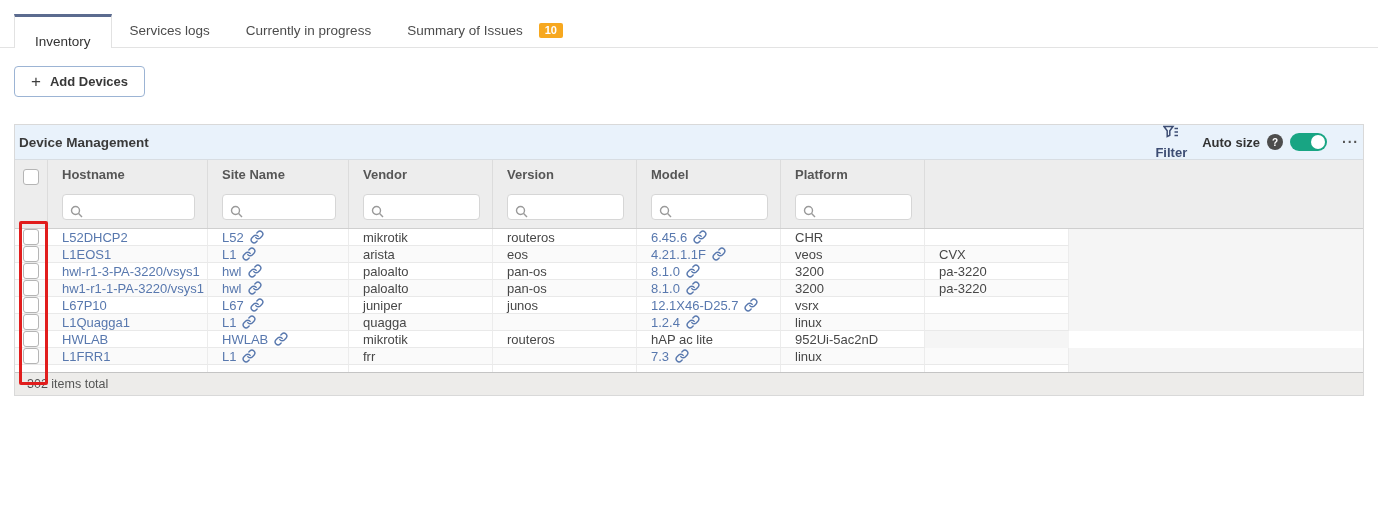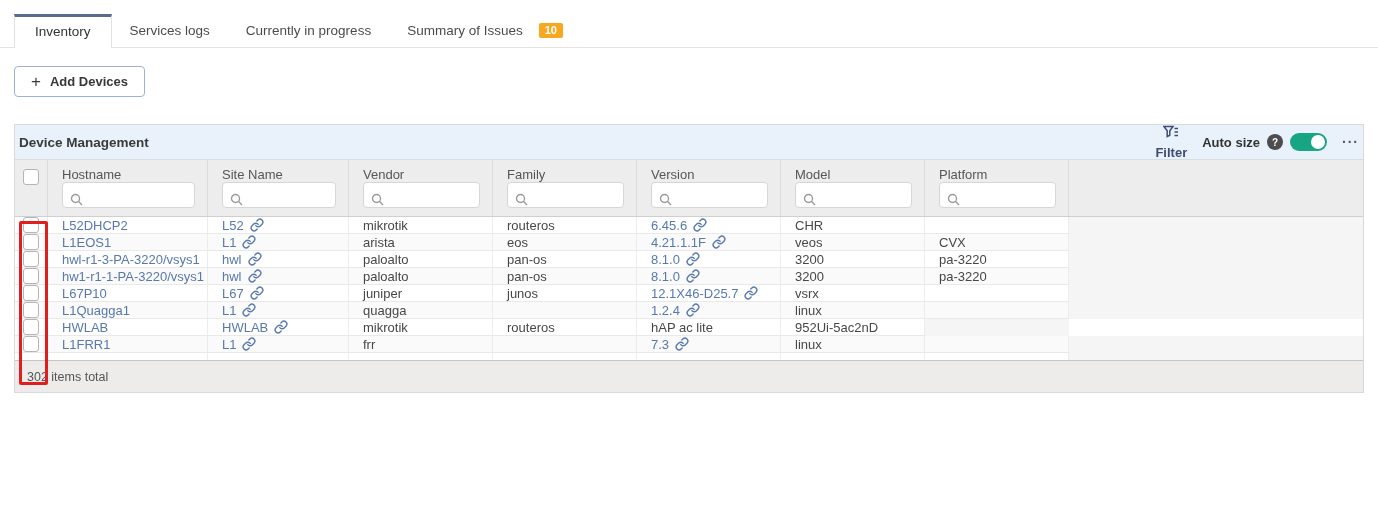--- a/index.html
+++ b/index.html
@@ -12,21 +12,21 @@
     --cols:33px 160px 141px 144px 144px 144px 144px 144px 1fr;
   }
 
   
   .tabbar { padding-top:14px; position:relative; }
   .tabbar::after { content:""; position:absolute; left:0; right:0; bottom:0; height:1px; background:#e3e3e3; }
   .tabs { display:flex; margin-left:14px; align-items:flex-end; }
   .tab { padding:0 18px; height:34px; line-height:33px; color:#4c4c4c; cursor:pointer; font-size:13.5px; white-space:nowrap; }
   .tab.active {
     border:1px solid #e2e2e2; border-top:3px solid #5b6b8f; border-bottom:none;
-    background:#fff; position:relative; z-index:2; line-height:29px; padding:0 20px;
+    background:#fff; position:relative; z-index:2; line-height:29px; padding:10px 20px;
     color:#333;
   }
   .badge {
     display:inline-block; background:var(--orange); color:#fff; font-size:11px; font-weight:bold;
     border-radius:2px; padding:2px 6px; margin-left:16px; vertical-align:1px; line-height:11px;
   }
 
   
   .btn-add {
     margin:18px 0 0 14px; display:inline-flex; align-items:center; gap:9px;
@@ -54,21 +54,21 @@
   .toggle .knob { position:absolute; right:2px; top:2px; width:14px; height:14px; border-radius:50%; background:#fff; }
   .more-dots { color:#555; font-weight:bold; letter-spacing:1px; font-size:14px; cursor:pointer; }
 
   
   .table-wrap { position:relative; }
   .grid-row { display:grid; grid-template-columns:var(--cols); }
   .thead { background:#ededed; border-bottom:1px solid #cfcfcf; }
   .th { padding:7px 12px 8px 14px; border-right:1px solid #dcdcdc; }
   .th.cb-col { padding:9px 0 0 8px; border-right:1px solid #dcdcdc; }
   .th.filler { border-right:none; }
-  .th-label { display:block; font-weight:normal; color:#565656; font-size:13px; margin-bottom:0; }
+  .th-label { display:block; font-weight:bold; color:#565656; font-size:13px; margin-bottom:12px; }
   .search-box { position:relative; }
   .search-box svg { position:absolute; left:8px; top:6px; }
   .search-input {
     width:100%; height:26px; border:1px solid #d6d6d6; border-radius:4px; background:#fff;
     padding:0 6px 0 26px; font-size:12px; outline:none; font-family:inherit;
   }
   .tr { height:17px; background:#fff; }
   .tr.alt { background:#fafafa; }
   .td {
     border-right:1px solid #ececec; border-bottom:1px solid #e9e9e9;
@@ -79,21 +79,21 @@
   .td.filler { background:#f5f5f5; border-right:none; border-bottom:none; }
   .link { color:var(--link); cursor:pointer; display:inline-flex; align-items:center; gap:6px; text-decoration:none; }
   .link svg { flex:0 0 auto; }
   .cb {
     width:16px; height:16px; background:#fff; border:1px solid #b5b5b5; border-radius:3px;
     display:inline-block; cursor:pointer;
   }
   .partial { height:7px; overflow:hidden; }
   .partial .td { border-bottom:none; height:7px; }
   .tfoot {
-    height:32px; background:#edecea; border-top:1px solid #c4c4c4;
+    height:23px; background:#edecea; border-top:1px solid #c4c4c4;
     display:flex; align-items:center; padding:0 12px; color:#555; font-size:12.5px;
   }
   .red-box {
     position:absolute; left:4px; width:29px; border:3px solid var(--red);
     border-radius:2px; pointer-events:none; z-index:5;
   }
 </style>
 </head>
 <body style="--link: #5878ae; --green: #18a583; --orange: #f7a81f; --red: #e11d1d; --hdrblue: #e9f2fb;">
 
@@ -170,30 +170,20 @@
         <span class="th-label">Vendor</span>
         <span class="search-box">
           <svg width="13" height="13" viewBox="0 0 13 13" fill="none" stroke="#9a9a9a" stroke-width="1.4">
               <circle cx="5.5" cy="5.5" r="4"></circle>
               <line x1="8.6" y1="8.6" x2="12" y2="12"></line>
             </svg>
           <input class="search-input" placeholder="" style="">
         </span>
       </div>
       <div class="th">
-        <span class="th-label">Family</span>
-        <span class="search-box">
-          <svg width="13" height="13" viewBox="0 0 13 13" fill="none" stroke="#9a9a9a" stroke-width="1.4">
-              <circle cx="5.5" cy="5.5" r="4"></circle>
-              <line x1="8.6" y1="8.6" x2="12" y2="12"></line>
-            </svg>
-          <input class="search-input" placeholder="" style="">
-        </span>
-      </div>
-      <div class="th">
         <span class="th-label">Version</span>
         <span class="search-box">
           <svg width="13" height="13" viewBox="0 0 13 13" fill="none" stroke="#9a9a9a" stroke-width="1.4">
               <circle cx="5.5" cy="5.5" r="4"></circle>
               <line x1="8.6" y1="8.6" x2="12" y2="12"></line>
             </svg>
           <input class="search-input" placeholder="" style="">
         </span>
       </div>
       <div class="th">

